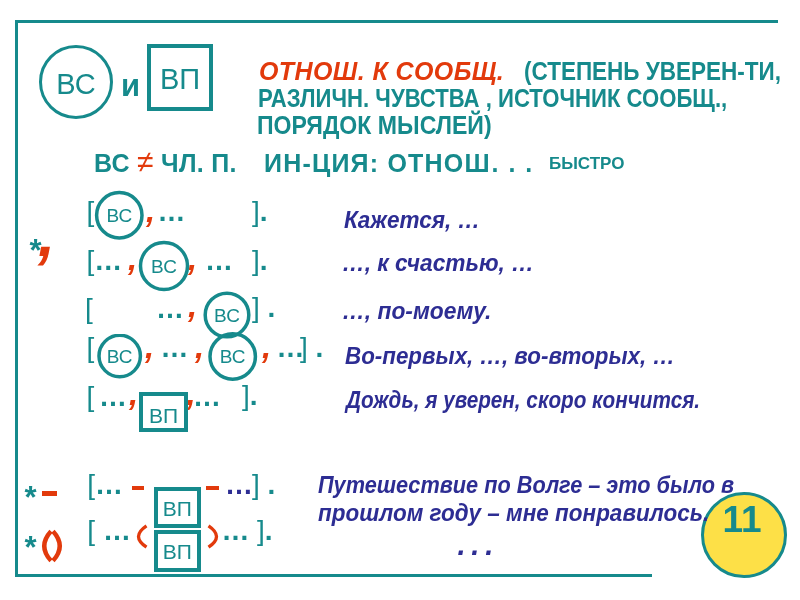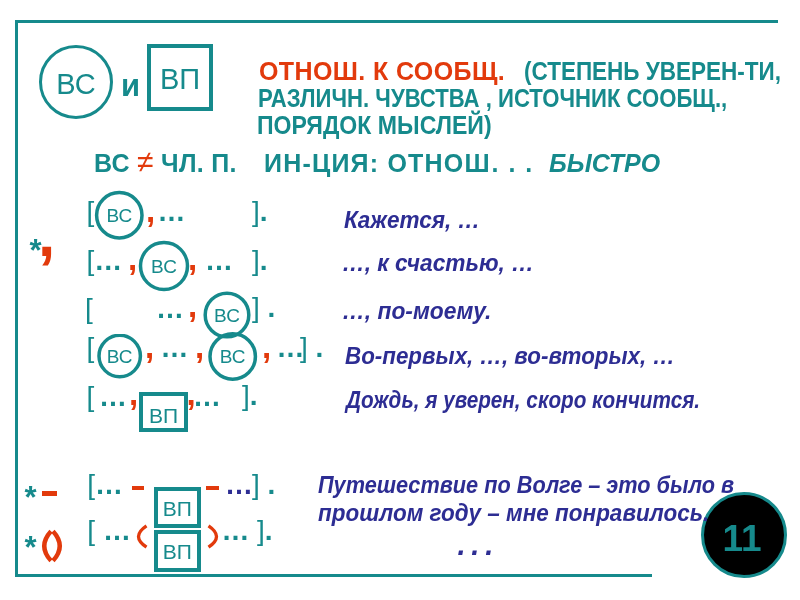--- a/index.html
+++ b/index.html
@@ -4,21 +4,21 @@
 <style>
   html,body{margin:0;padding:0;}
   body{width:800px;height:600px;background:#ffffff;position:relative;overflow:hidden;
        font-family:"Liberation Sans",sans-serif;}
   .abs{position:absolute;}
   .line{background:#168A8C;position:absolute;}
   .s{position:absolute;font-weight:normal;font-size:28px;line-height:28px;color:#168A8C;white-space:pre;}
   .bc{font-size:33px;line-height:10px;font-weight:bold;}
   .bd{font-weight:bold;}
   .T{color:#168A8C;}
-  .R{color:#E23A0C;}
+  .R{color:#E23A0C;font-style:italic;}
   .ex{position:absolute;font-weight:bold;font-style:italic;font-size:24px;line-height:24px;color:#2D2D93;white-space:pre;}
   .dashr{position:absolute;background:#E23A0C;}
   .sq{position:absolute;border:4px solid #168A8C;display:flex;align-items:center;justify-content:center;
       color:#168A8C;}
 </style>
 </head>
 <body>
 
 <div class="line" style="left:15px;top:20px;width:763px;height:2.5px;"></div>
 <div class="line" style="left:15px;top:20px;width:2.5px;height:556px;"></div>
@@ -34,21 +34,21 @@
 </div>
 
 <div class="abs R" style="left:259px;top:58.8px;font-size:25px;line-height:25px;font-weight:bold;letter-spacing:0.4px;white-space:pre;">ОТНОШ. К СООБЩ.</div>
 <div class="abs T" style="left:523.6px;top:58.8px;font-size:25px;line-height:25px;font-weight:bold;white-space:pre;transform:scaleX(0.90);transform-origin:0 0;">(СТЕПЕНЬ УВЕРЕН-ТИ,</div>
 <div class="abs T" style="left:258.3px;top:86.3px;font-size:25px;line-height:25px;font-weight:bold;white-space:pre;transform:scaleX(0.885);transform-origin:0 0;">РАЗЛИЧН. ЧУВСТВА , ИСТОЧНИК СООБЩ.,</div>
 <div class="abs T" style="left:257px;top:113.3px;font-size:25px;line-height:25px;font-weight:bold;white-space:pre;transform:scaleX(0.923);transform-origin:0 0;">ПОРЯДОК МЫСЛЕЙ)</div>
 
 <div class="abs T" style="left:94px;top:150.8px;font-size:25px;line-height:25px;font-weight:bold;white-space:pre;letter-spacing:0.3px;">ВС <span class="R" style="font-size:30px;line-height:10px;font-weight:normal;">≠</span> ЧЛ. П.</div>
 <div class="abs T" style="left:264px;top:150.8px;font-size:25px;line-height:25px;font-weight:bold;white-space:pre;letter-spacing:1.2px;">ИН-ЦИЯ: ОТНОШ</div>
 <div class="abs T" style="left:491.5px;top:150.8px;font-size:25px;line-height:25px;font-weight:bold;white-space:pre;letter-spacing:1.5px;">. . .</div>
-<div class="abs T" style="left:549px;top:150.8px;font-size:25px;line-height:25px;font-weight:bold;white-space:pre;font-style:italic;">БЫСТРО</div>
+<div class="abs T" style="left:549px;top:150.8px;font-size:17px;line-height:25px;font-weight:bold;white-space:pre;">БЫСТРО</div>
 
 <div class="s" style="left:86.5px;top:198px;">[</div>
 <div class="s R bc" style="left:146px;top:205.8px;">,</div>
 <div class="s bd" style="left:157.5px;top:198px;">…</div>
 <div class="s" style="left:252px;top:198px;">]<span class="bd">.</span></div>
 
 <div class="s" style="left:86.5px;top:247px;">[<span class="bd">…</span></div>
 <div class="s R bc" style="left:128px;top:254px;">,</div>
 <div class="s" style="left:188px;top:247px;"><span class="R bc">,</span> <span class="bd">…</span></div>
 <div class="s" style="left:252px;top:247px;">]<span class="bd">.</span></div>
@@ -137,15 +137,15 @@
 <div class="ex" style="left:341.5px;top:251px;transform:scaleX(0.945);transform-origin:0 0;">…, к счастью, …</div>
 <div class="ex" style="left:341.5px;top:299px;transform:scaleX(0.95);transform-origin:0 0;">…, по-моему.</div>
 <div class="ex" style="left:345px;top:344px;transform:scaleX(0.932);transform-origin:0 0;">Во-первых, …, во-вторых, …</div>
 <div class="ex" style="left:345.5px;top:388px;transform:scaleX(0.863);transform-origin:0 0;">Дождь, я уверен, скоро кончится.</div>
 
 <div class="ex" style="left:318.4px;top:472.7px;transform:scaleX(0.904);transform-origin:0 0;">Путешествие по Волге – это было в</div>
 <div class="ex" style="left:318.4px;top:500.7px;transform:scaleX(0.937);transform-origin:0 0;z-index:3;">прошлом году – мне понравилось.</div>
 <div class="ex" style="left:457.5px;top:531px;font-size:29px;line-height:29px;">. . .</div>
 
 <div class="abs" style="left:701px;top:492px;width:80px;height:80px;border:3px solid #168A8C;border-radius:50%;
-     background:#000000;display:flex;align-items:center;justify-content:center;">
+     background:#fde047;display:flex;align-items:flex-start;justify-content:center;">
   <span class="T" style="font-size:37px;font-weight:bold;position:relative;top:3.5px;left:-2px;">11</span>
 </div>
 
 </body></html>

